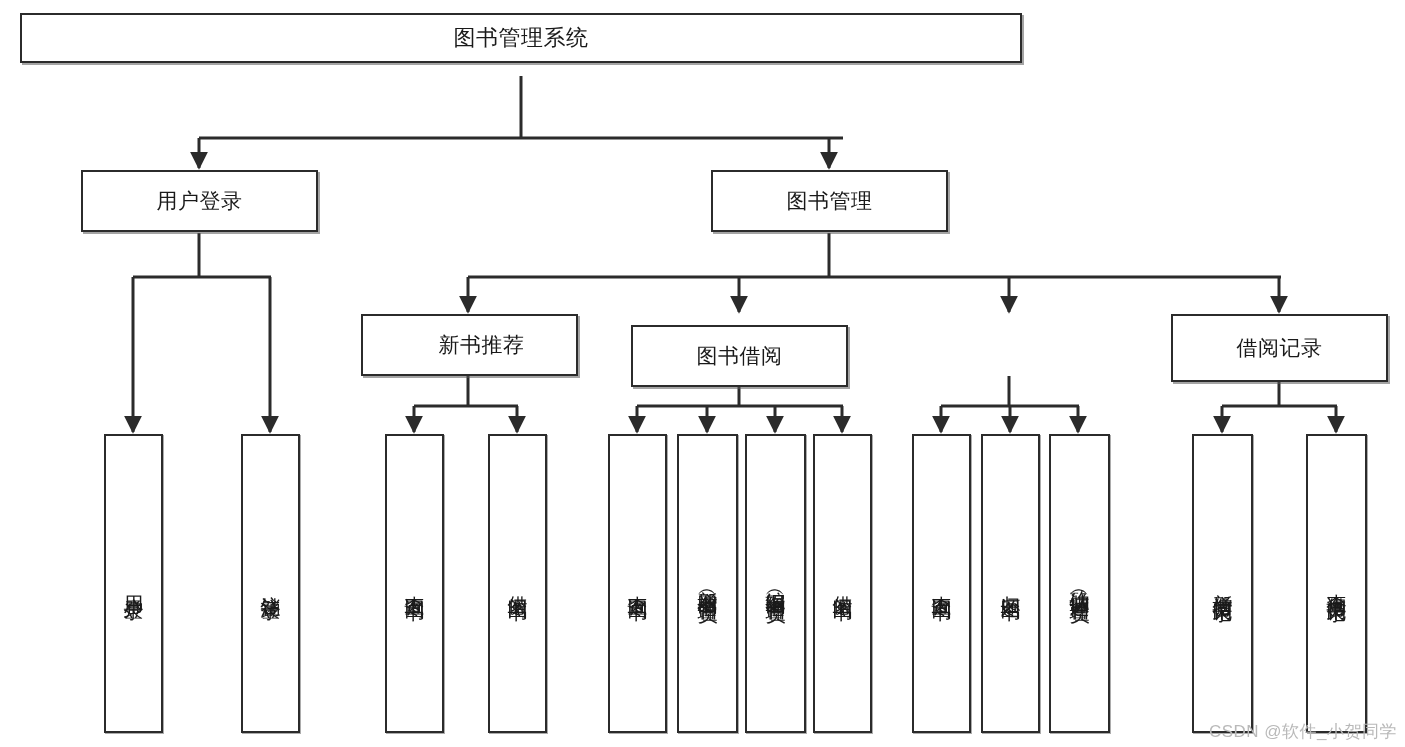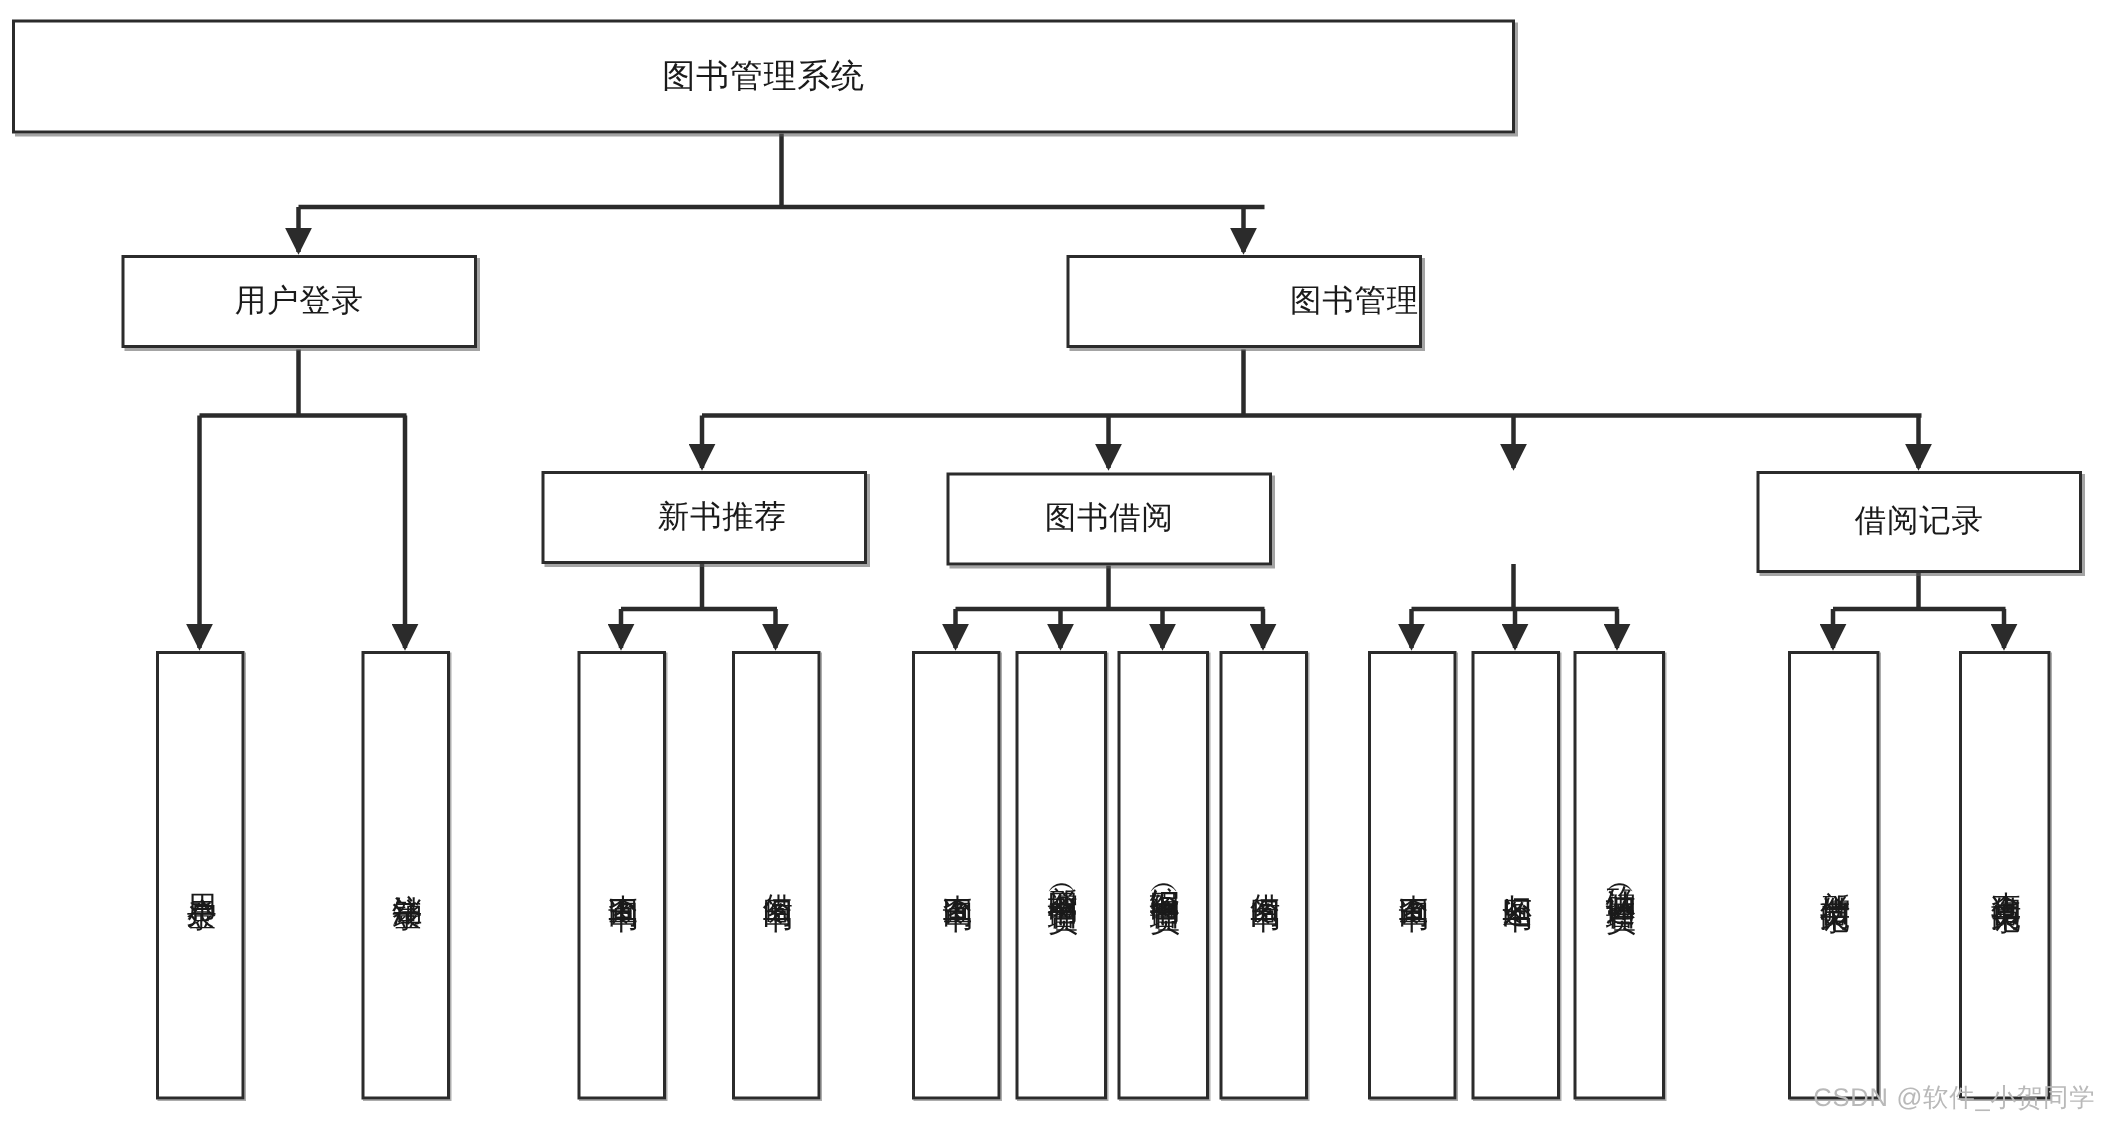--- a/index.html
+++ b/index.html
@@ -120,35 +120,35 @@
       <path d="M 1010 406 L 1010 432" marker-end="url(#arrow)"></path>
       <path d="M 1078 406 L 1078 432" marker-end="url(#arrow)"></path>
 
       <path d="M 1279 376 L 1279 406"></path>
       <path d="M 1222 406 L 1337 406"></path>
       <path d="M 1222 406 L 1222 432" marker-end="url(#arrow)"></path>
       <path d="M 1336 406 L 1336 432" marker-end="url(#arrow)"></path>
     </g>
   </svg>
 
-  <div class="node root" style="left:8px; top:13px; width:1002px; height:76px;">
+  <div class="node root" style="left:20px; top:13px; width:1002px; height:50px;">
     <span class="node-label">图书管理系统</span>
   </div>
 
   <div class="node" style="left:81px; top:170px; width:237px; height:62px;">
     <span class="node-label">用户登录</span>
   </div>
-  <div class="node" style="left:711px; top:170px; width:237px; height:62px;justify-content:flex-end;">
+  <div class="node" style="left:711px; top:170px; width:237px; height:62px;">
     <span class="node-label">图书管理</span>
   </div>
 
   <div class="node" style="left:361px; top:314px; width:217px; height:62px;padding-left:24px;">
     <span class="node-label">新书推荐</span>
   </div>
-  <div class="node" style="left:631px; top:315px; width:217px; height:62px;">
+  <div class="node" style="left:631px; top:325px; width:217px; height:62px;">
     <span class="node-label">图书借阅</span>
   </div>
   <div class="node" style="left:1171px; top:314px; width:217px; height:68px;">
     <span class="node-label">借阅记录</span>
   </div>
 
   <div class="node leaf" style="left:104px; top:434px; width:59px; height:299px;">
     <span class="node-label">用户登录</span>
   </div>
   <div class="node leaf" style="left:241px; top:434px; width:59px; height:299px;">

